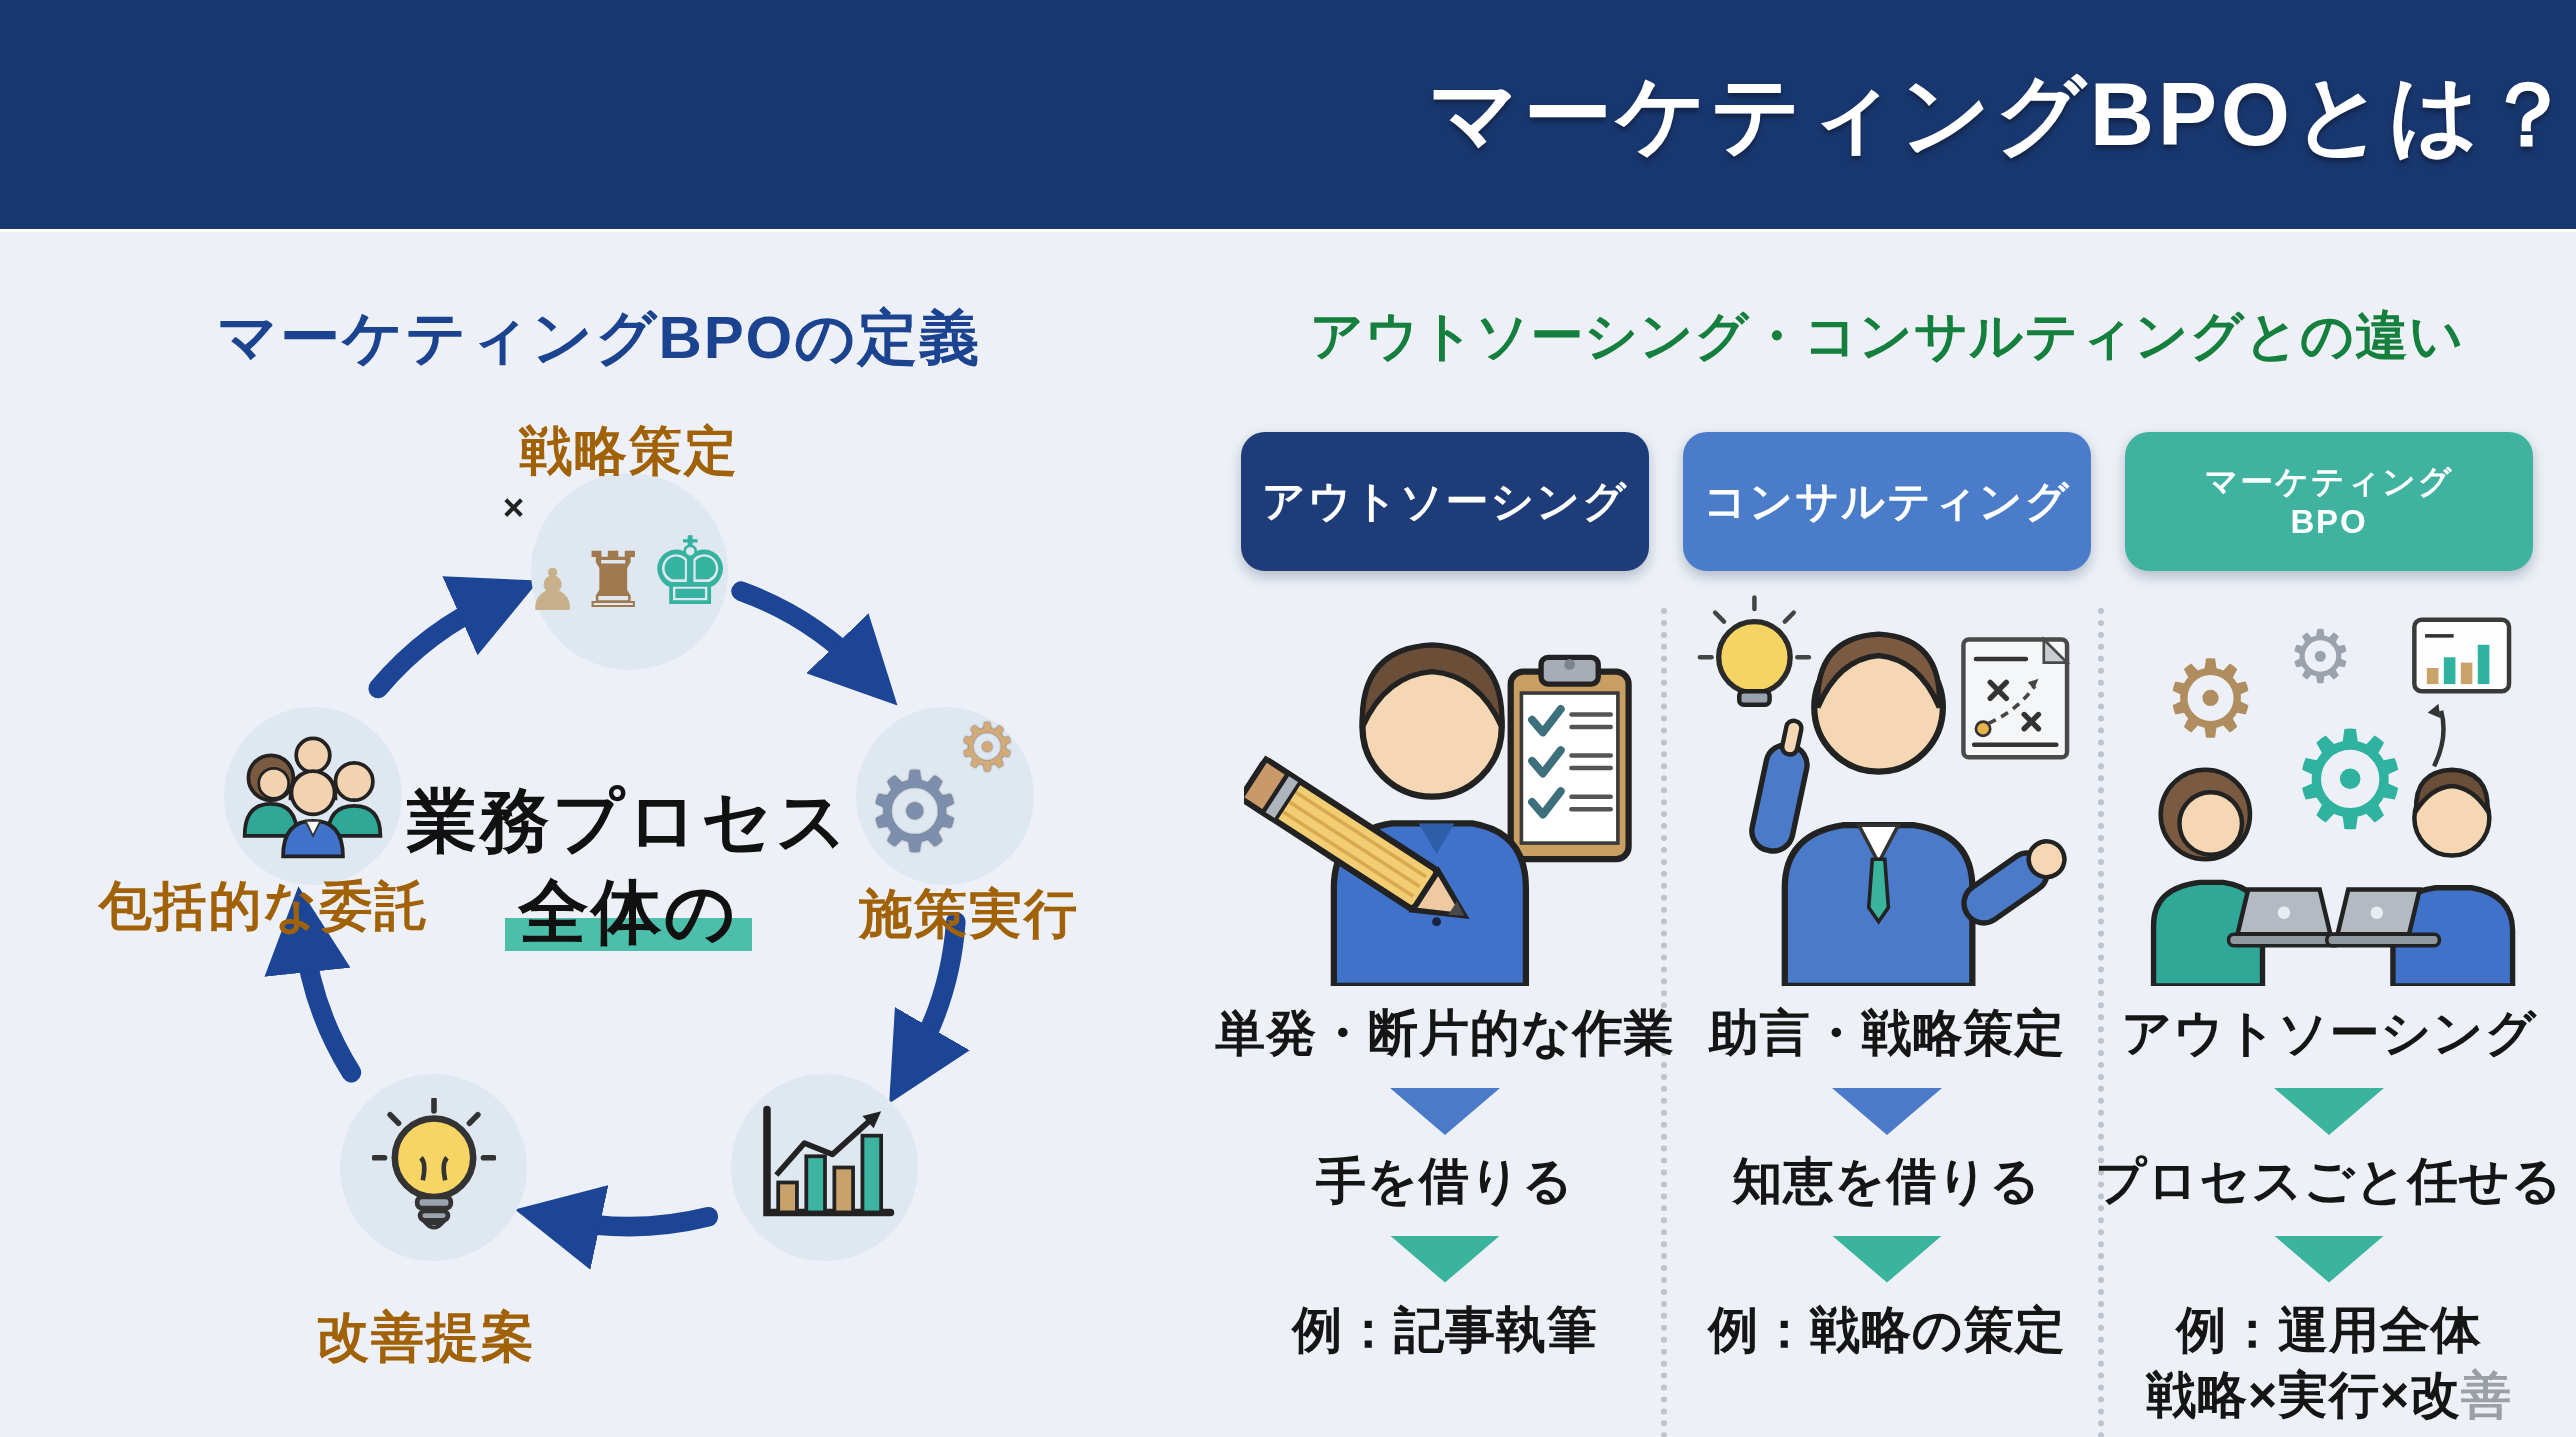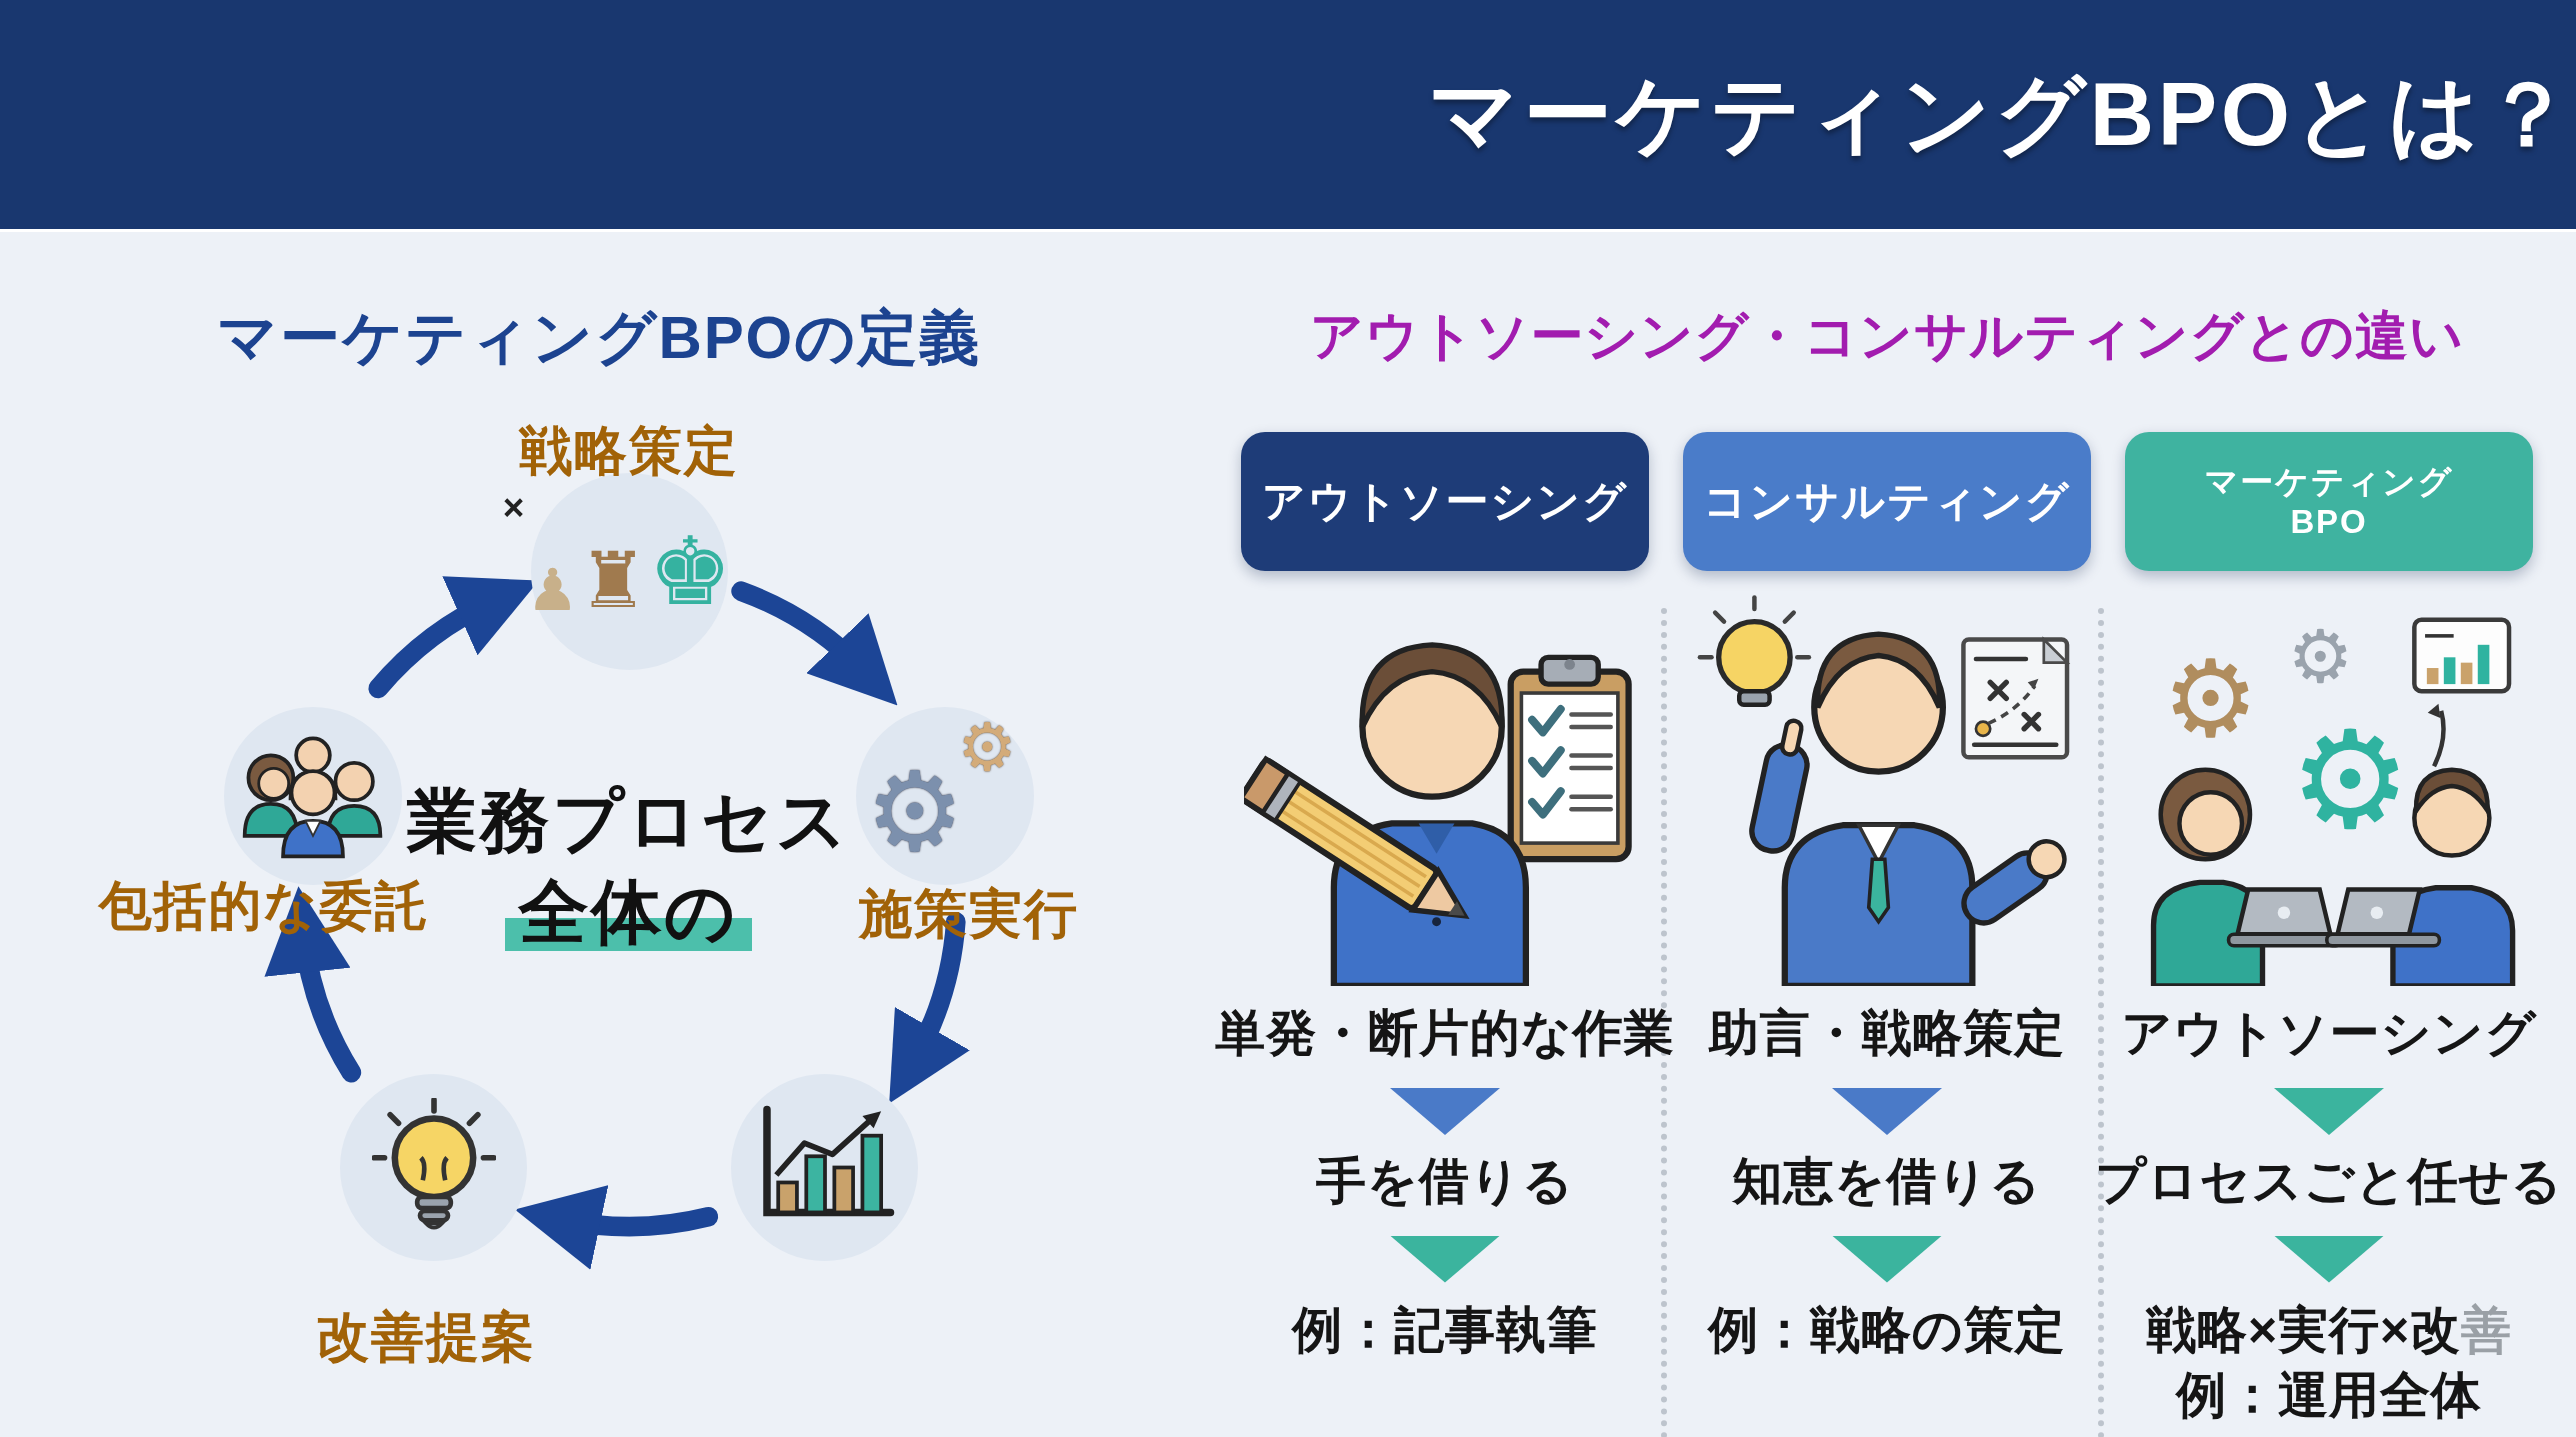--- a/index.html
+++ b/index.html
@@ -19,21 +19,21 @@
     color:#ffffff;font-size:89px;font-weight:bold;letter-spacing:3.7px;
     text-shadow:0 3.7px 5.6px rgba(0,0,0,.35);
   }
   
   .left-heading{
     position:absolute;left:0;top:298px;width:1198px;text-align:center;
     font-size:60px;font-weight:bold;color:#1c4390;letter-spacing:1.9px;
   }
   .right-heading{
     position:absolute;left:1232px;top:301px;width:1310px;text-align:center;
-    font-size:53px;font-weight:bold;color:#a21caf;letter-spacing:0.9px;
+    font-size:53px;font-weight:bold;color:#15803d;letter-spacing:0.9px;
   }
   
   .diagram{position:absolute;left:0;top:403px;width:1217px;height:1035px;}
   .diagram svg.arrows{position:absolute;left:0;top:0;}
   .node{
     position:absolute;border-radius:50%;background:#dfe7f1;
     display:flex;align-items:center;justify-content:center;
   }
   .n-top{left:531px;top:70px;width:197px;height:197px;}
   .n-right{left:856px;top:304px;width:178px;height:178px;}
@@ -328,20 +328,20 @@
           <path d="M236,332 L316,332 L304,382 L224,382 Z" fill="#b3bac2" stroke="#222" stroke-width="5"></path>
           <rect x="212" y="382" width="126" height="13" rx="6" fill="#8f979f" stroke="#222" stroke-width="4"></rect>
           <circle cx="268" cy="358" r="7" fill="#e8edf2"></circle>
         </svg>
       </div>
       <div class="scope">アウトソーシング</div>
       <div class="tri" style="background-color: rgb(59, 180, 158);"></div>
       <div class="approach">プロセスごと任せる</div>
       <div class="tri" style="background-color: rgb(59, 180, 158);"></div>
       <div class="example">
+        <div>例：運用全体</div>
         <div><span>戦略×実行×改</span><span class="gray">善</span></div>
-        <div>例：運用全体</div>
       </div>
     </div>
 
   </div>
 </div>
 
 
 </body></html>

